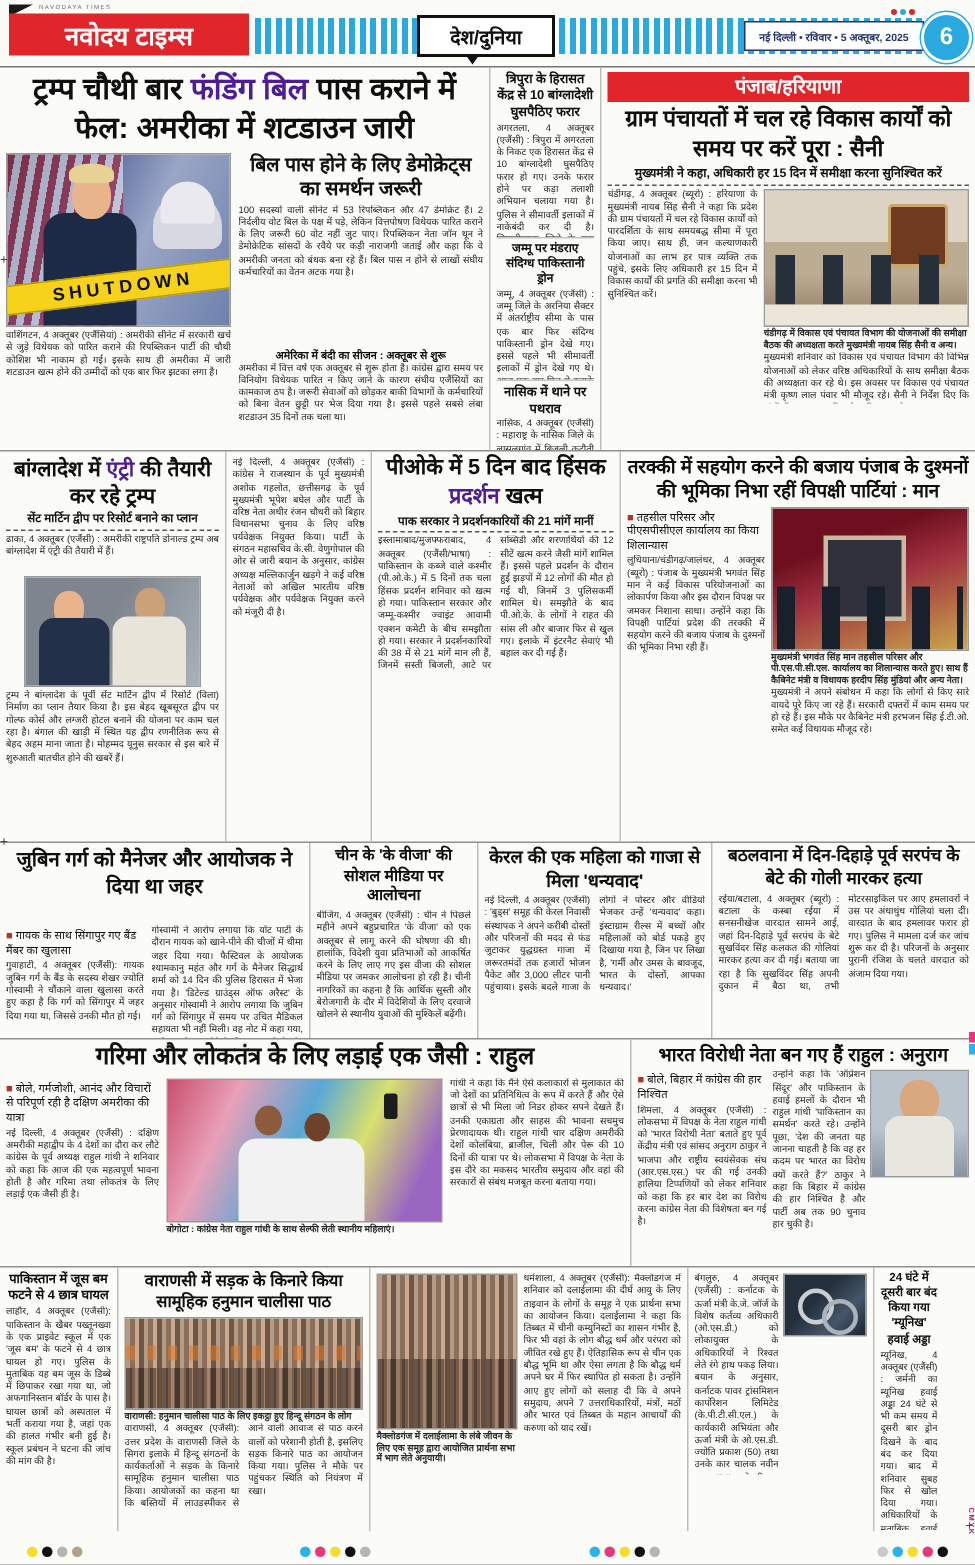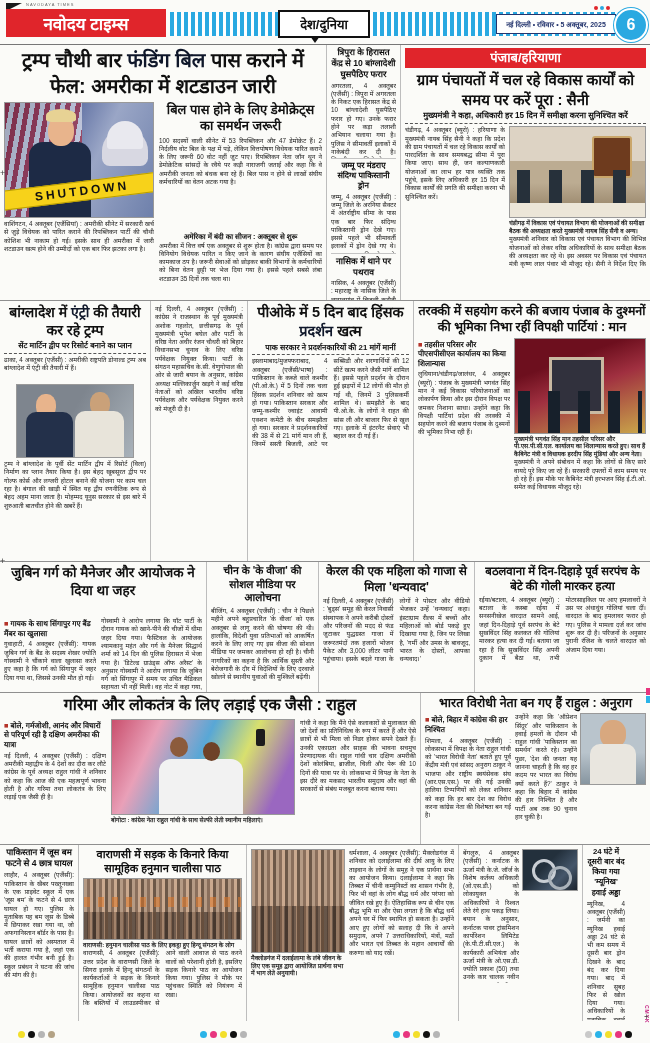--- a/index.html
+++ b/index.html
@@ -21,27 +21,27 @@
            display:flex;align-items:center;justify-content:center;font-weight:bold;font-size:7px;color:#24356e;}
   .pagecircle{position:absolute;right:2px;top:8px;width:30px;height:30px;border-radius:50%;background:#2aa9e1;
            color:#fff;font-weight:bold;font-size:16px;display:flex;align-items:center;justify-content:center;border:2px solid #fff;box-shadow:0 0 0 1px #2aa9e1;}
   .reg-top{position:absolute;right:40px;top:6px;display:flex;gap:2px;}
   .reg-top i{width:4px;height:4px;border-radius:50%;display:block;}
   
   .row{display:flex;border-bottom:1px solid #8f8f8f;overflow:hidden;}
   .col{box-sizing:border-box;padding:2px 4px;overflow:hidden;position:relative;height:100%;}
   .col + .col{border-left:1px solid #bdbdbd;}
   .hl{font-weight:bold;text-align:center;line-height:1.3;color:#0f0f0f;}
-  .accent{color:#0f172a;}
+  .accent{color:#4c1d95;}
   .sub{font-weight:bold;text-align:center;line-height:1.25;}
   .subrule{border-bottom:1px dashed #555;padding-bottom:2px;margin-bottom:2px;}
   .mini{font-weight:bold;font-size:7.2px;text-align:center;margin:2px 0 1px;}
   .body{font-size:6.3px;line-height:1.32;text-align:justify;color:#1d1d1d;overflow:hidden;}
   .cols2{column-count:2;column-gap:6px;}
-  .bullet-head{font-weight:bold;font-size:7.4px;line-height:1.3;margin:2px 0;}
+  .bullet-head{font-weight:normal;font-size:7.4px;line-height:1.3;margin:2px 0;}
   .bullet{color:#b5342a;margin-right:2px;}
   .caption{font-size:6.1px;font-weight:bold;color:#2b2b2b;line-height:1.25;margin-top:1px;}
   .banner{background:#e0252b;color:#fff;font-weight:bold;font-size:13px;text-align:center;
           height:20px;line-height:20px;margin:1px 0 2px;}
   
   .ph{position:relative;overflow:hidden;background:#c8c8c8;border:1px solid #999;box-sizing:border-box;}
   .ph i{position:absolute;display:block;}
   .ph-trump{background:linear-gradient(115deg,#24365c 0%,#51639a 30%,#9aa6c6 58%,#6e80ab 100%);}
   .ph-trump .flag{left:0;top:0;width:52%;height:100%;background:repeating-linear-gradient(100deg,rgba(170,40,60,.65) 0 5px,rgba(240,240,245,.6) 5px 10px);}
   .ph-trump .dome{right:7%;top:16%;width:36px;height:28px;background:#e9e9ef;border-radius:18px 18px 3px 3px;box-shadow:0 12px 0 5px #d8d8e2;}

